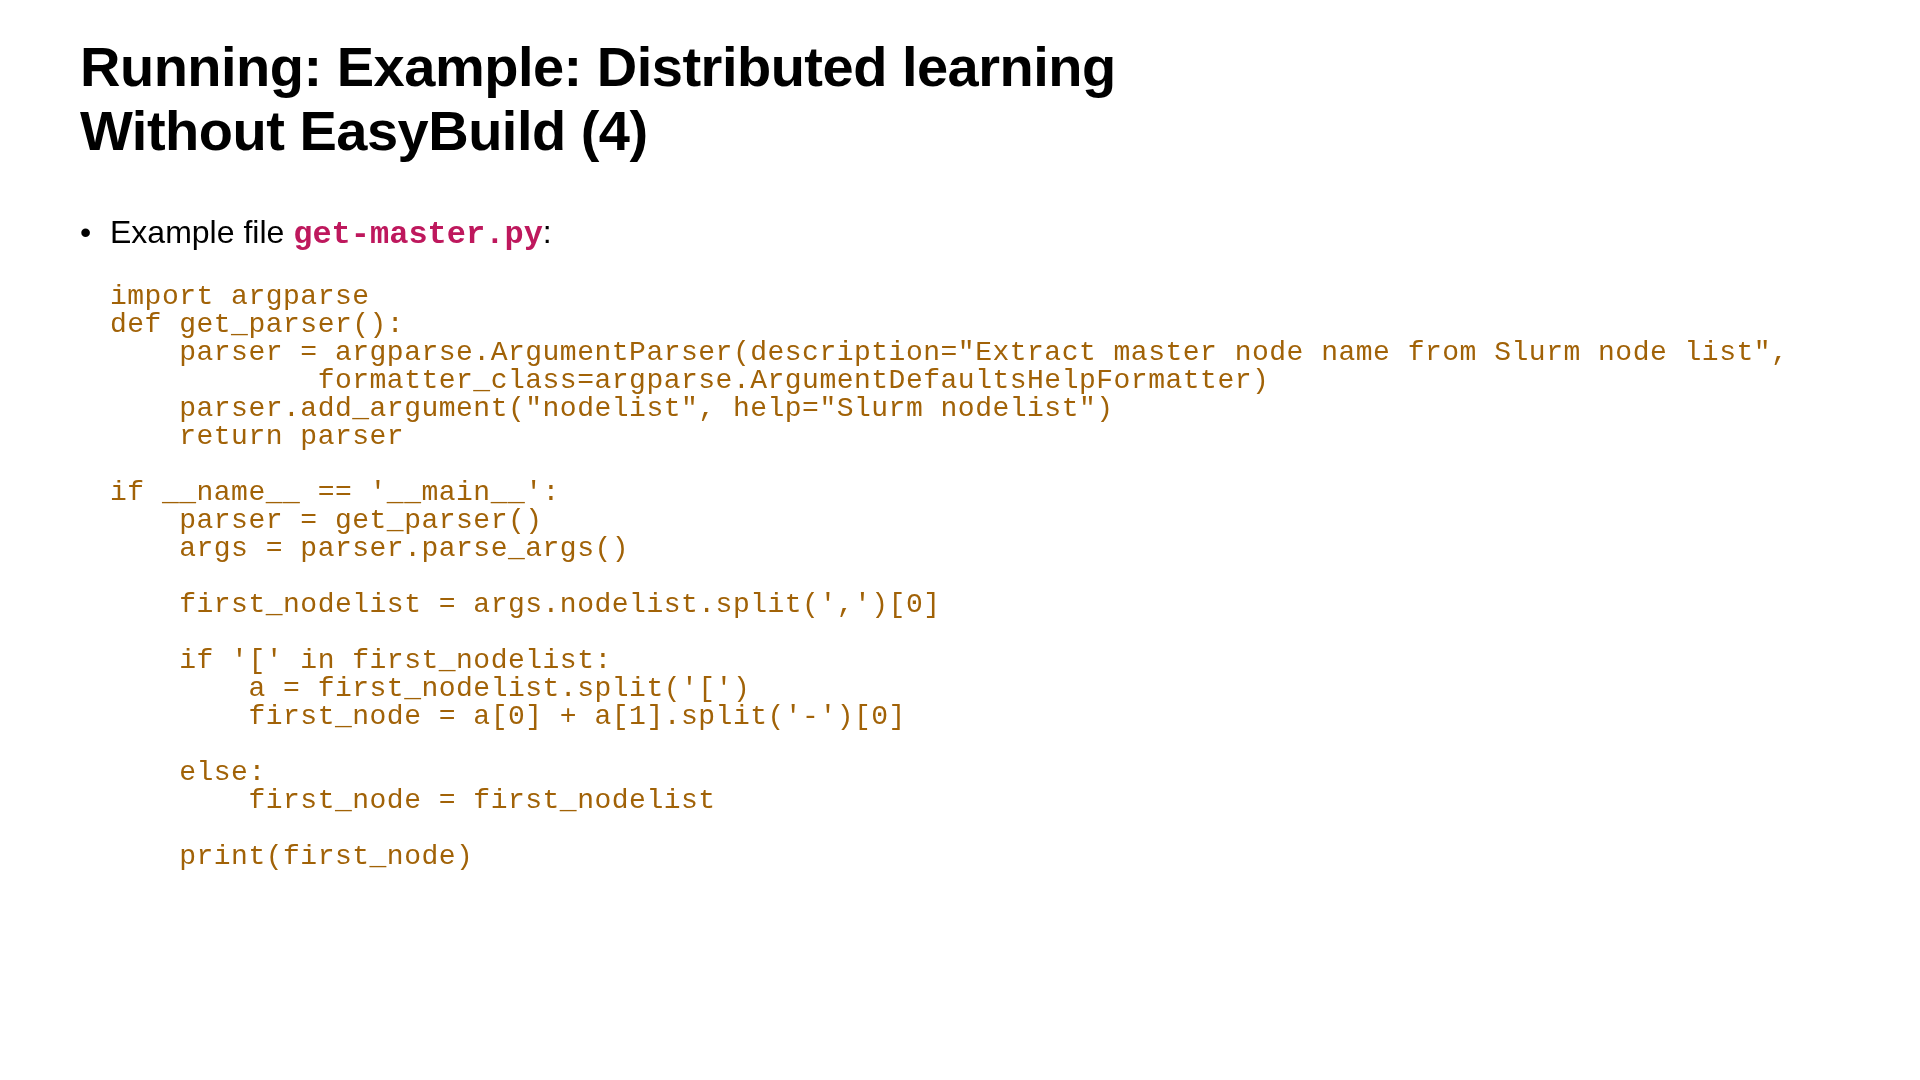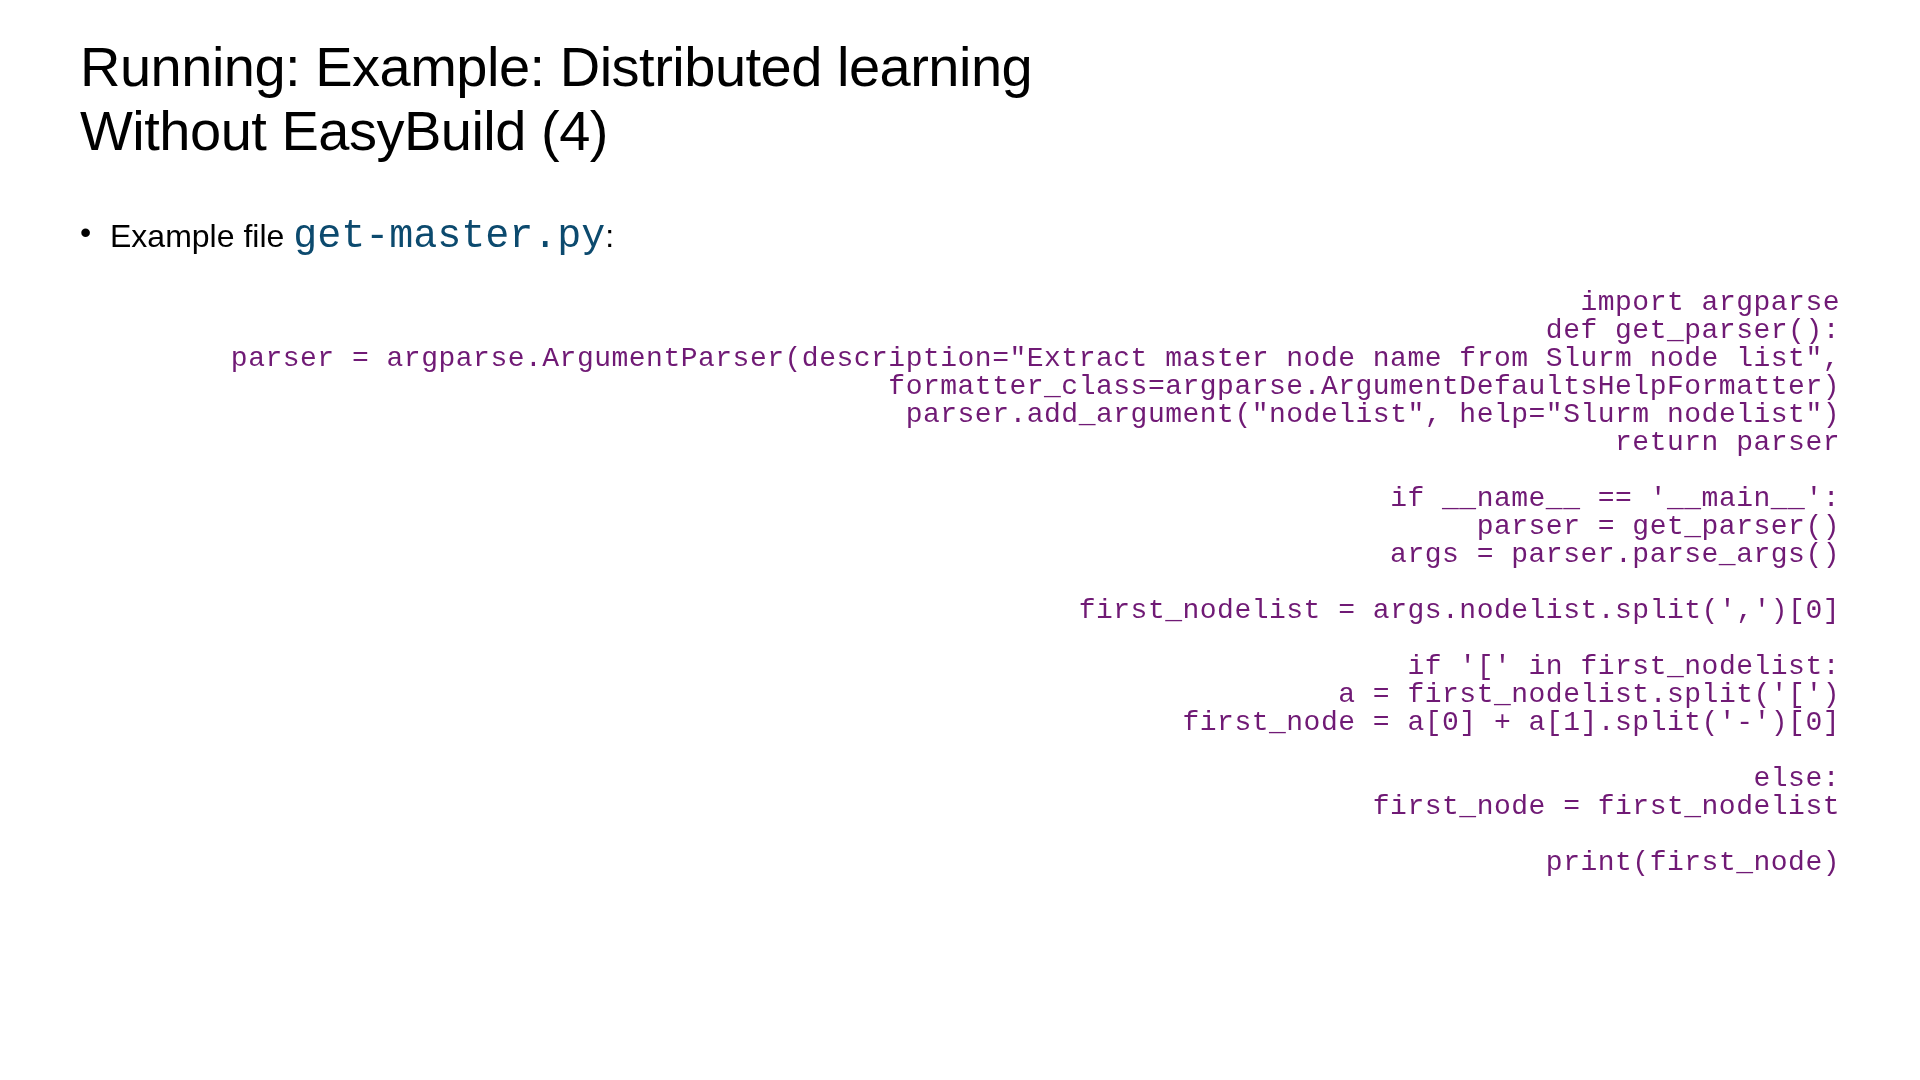--- a/index.html
+++ b/index.html
@@ -10,53 +10,53 @@
     body {
       width: 1920px;
       height: 1080px;
       background: #ffffff;
       font-family: Arial, Helvetica, sans-serif;
       padding: 35px 80px;
       overflow: hidden;
     }
     .title {
       font-size: 56px;
-      font-weight: 400;
+      font-weight: 700;
       color: #000000;
       line-height: 1.15;
       margin-bottom: 50px;
       letter-spacing: -0.5px;
     }
     .bullet-line {
       font-size: 32px;
       color: #000000;
       margin-bottom: 30px;
       padding-left: 30px;
       position: relative;
     }
     .bullet-line::before {
       content: "•";
       position: absolute;
       left: 0;
       top: 0;
     }
     .filename {
       font-family: "Courier New", Courier, monospace;
-      color: #0c4a6e;
-      font-size: 40px;
+      color: #be185d;
+      font-size: 32px;
+      font-weight: bold;
     }
     .code-block {
       font-family: "Courier New", Courier, monospace;
-      color: #701a75;
+      color: #a16207;
       font-size: 28px;
       white-space: pre;
       line-height: 1.0;
       padding-left: 30px;
       letter-spacing: 0.5px;
-      text-align: right;
     }
   </style>
 </head>
 <body>
 
 <h1 class="title">
   <span>Running: Example: Distributed learning</span><br>
   <span>Without EasyBuild (4)</span>
 </h1>
 

